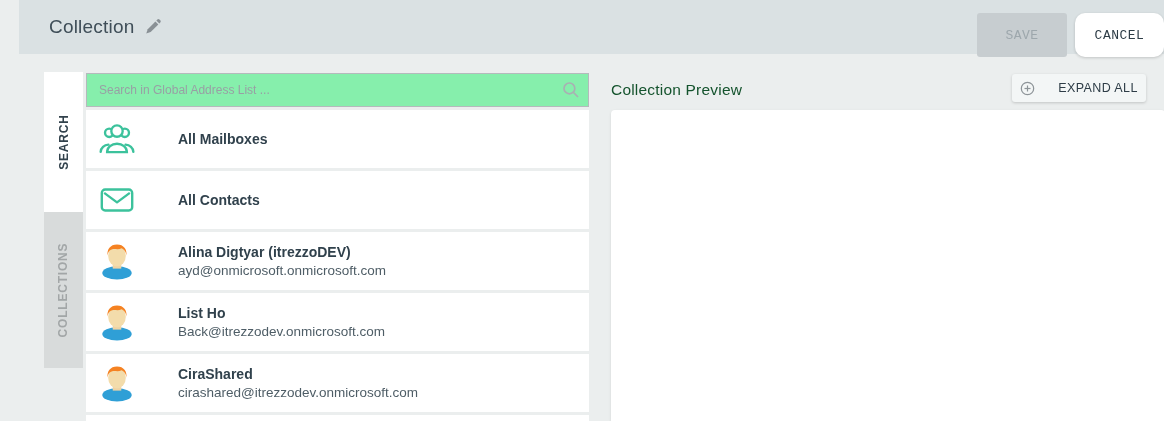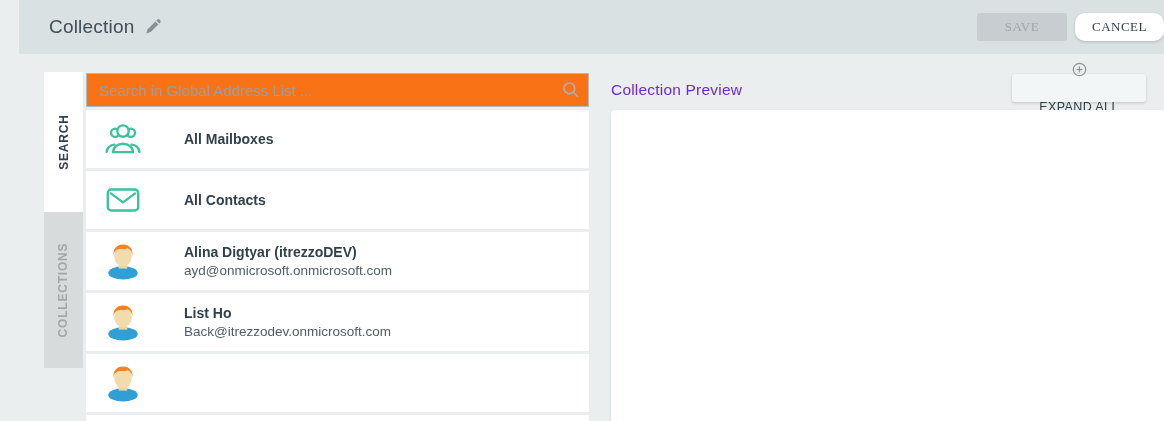--- a/index.html
+++ b/index.html
@@ -18,22 +18,22 @@
     background:#dae1e3;
     display:flex;align-items:center;
   }
   .page-title{
     margin-left:30px;font-size:19px;color:#3f4e58;letter-spacing:.2px;
     display:flex;align-items:center;gap:10px;
   }
   .edit-ico{width:19px;height:18px;display:inline-flex;cursor:pointer;}
   .hdr-buttons{position:absolute;right:19px;top:13px;display:flex;gap:8px;}
   .btn{
-    height:28px;border:none;border-radius:3px;
-    font-family:Liberation Serif, serif;font-size:13px;letter-spacing:.5px;
+    height:44px;border:none;border-radius:3px;
+    font-family:Liberation Mono, monospace;font-size:13px;letter-spacing:.5px;
     display:flex;align-items:center;justify-content:center;
   }
   .btn-save{
     width:90px;background:#c7cdd0;color:#9da7ac;cursor:default;
   }
   .btn-cancel{
     width:89px;background:#ffffff;color:#2e3d47;cursor:pointer;
     box-shadow:0 1px 3px rgba(0,0,0,.18);
     border-radius:10px;
   }
@@ -50,54 +50,54 @@
     transform:rotate(-90deg);white-space:nowrap;
     font-size:12px;font-weight:700;letter-spacing:.8px;
   }
   .vtab-search span{color:#32424c;}
   .vtab-collections span{color:#a2a6a7;}
 
   
   .search-wrap{position:absolute;left:67px;top:73px;width:503px;height:34px;}
   .search-wrap input{
     box-sizing:border-box;width:100%;height:100%;
-    border:1px solid #b4babc;background:#f97316;border-radius:0;
-    padding:0 34px 0 12px;font-family:inherit;font-size:15px;color:#3f4e58;
+    border:1px solid #b4babc;background:#86efac;border-radius:0;
+    padding:0 34px 0 12px;font-family:inherit;font-size:12px;color:#3f4e58;
     outline:none;
   }
   .search-wrap input::placeholder{color:#98a0a4;opacity:1;}
   .search-ico{position:absolute;right:9px;top:8px;width:18px;height:18px;}
 
   
   .rows{
     position:absolute;left:67px;top:110px;width:503px;
     display:flex;flex-direction:column;gap:3px;
   }
   .row{
     background:#fff;height:58px;flex:0 0 58px;
-    display:flex;align-items:center;padding-left:18px;box-sizing:border-box;
+    display:flex;align-items:center;padding-left:12px;box-sizing:border-box;
     cursor:pointer;
   }
   .row-icon{width:38px;height:40px;display:flex;align-items:center;justify-content:center;flex:0 0 38px;}
   .row-text{margin-left:42px;display:flex;flex-direction:column;justify-content:center;}
   .row-name{font-size:14px;font-weight:700;color:#30414c;}
   .row-email{font-size:13.5px;color:#4e5d66;margin-top:3px;}
   .row-partial{background:#fff;height:6px;flex:0 0 6px;cursor:default;}
 
   
   .preview-title{
     position:absolute;left:592px;top:81px;
-    font-size:15.5px;color:#6d28d9;letter-spacing:.2px;
+    font-size:15.5px;color:#14532d;letter-spacing:.2px;
   }
   .expand-btn{
     position:absolute;left:993px;top:74px;width:134px;height:28px;
     background:#f3f6f6;border:none;border-radius:3px;cursor:pointer;
     box-shadow:0 1px 3px rgba(0,0,0,.18);
     display:flex;align-items:center;justify-content:center;gap:23px;
-    font-family:inherit;font-size:12.5px;color:#2e3d47;letter-spacing:.4px;flex-direction:column;
+    font-family:inherit;font-size:12.5px;color:#2e3d47;letter-spacing:.4px;
   }
   .preview-panel{
     position:absolute;left:592px;top:110px;width:554px;height:311px;
     background:#fff;border-radius:4px 4px 0 0;
     box-shadow:0 1px 3px rgba(0,0,0,.10);
   }
 </style>
 </head>
 <body>
 
@@ -198,20 +198,24 @@
 
     <div class="row">
       <span class="row-icon">
         <svg viewBox="0 0 40 40" width="38" height="40">
           <ellipse cx="20" cy="32.5" rx="15.5" ry="7" fill="#2f9fd6"></ellipse>
           <rect x="15.5" y="20" width="9" height="8" fill="#eed3a4"></rect>
           <ellipse cx="20" cy="14.5" rx="9.3" ry="11" fill="#f3dcab"></ellipse>
           <path d="M20 2.6 c-7.2 0 -10.6 5.2 -10 11.6 c0.5 -3.8 2.2 -6.2 5 -6.6 c3.4 -0.5 6.6 0.6 10 -0.9 c2.7 1.4 4.6 3.9 5 7.5 c0.6 -6.4 -2.8 -11.6 -10 -11.6 z" fill="#f58222"></path>
         </svg>
       </span>
+      <div class="row-text">
+        <div class="row-name">CiraShared</div>
+        <div class="row-email">cirashared@itrezzodev.onmicrosoft.com</div>
+      </div>
     </div>
 
     <div class="row-partial"></div>
   </div>
 
   <div class="preview-title">Collection Preview</div>
 
   <button class="expand-btn">
     <span style="display:inline-flex;">
       <svg viewBox="0 0 16 16" width="15" height="15" fill="none" stroke="#8d9498" stroke-width="1.3">

